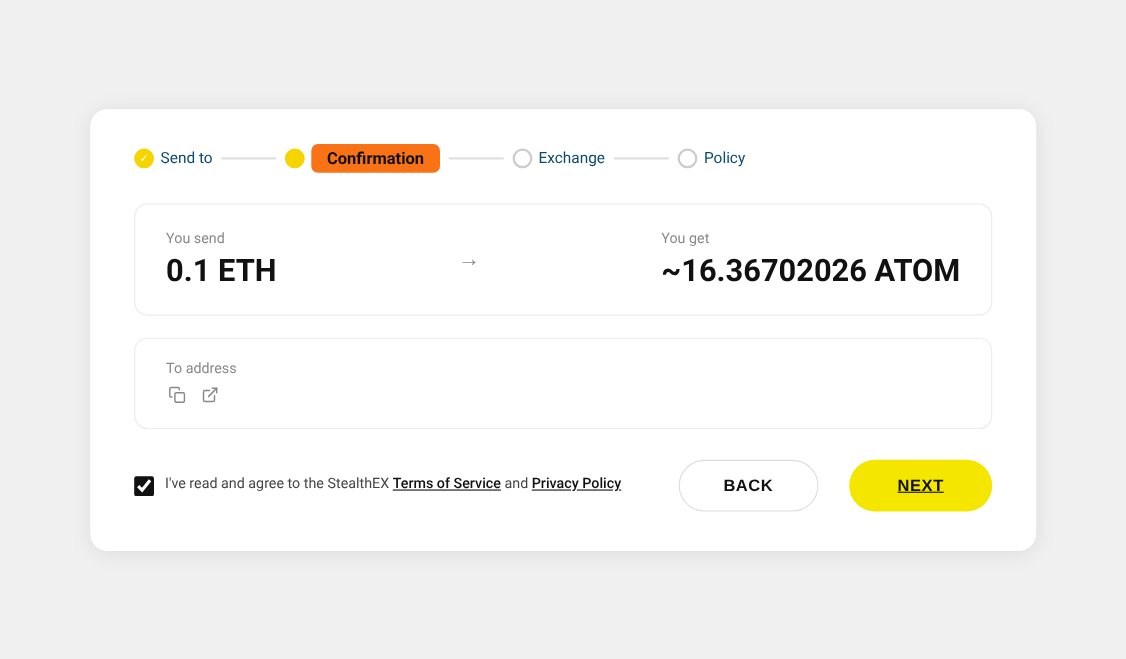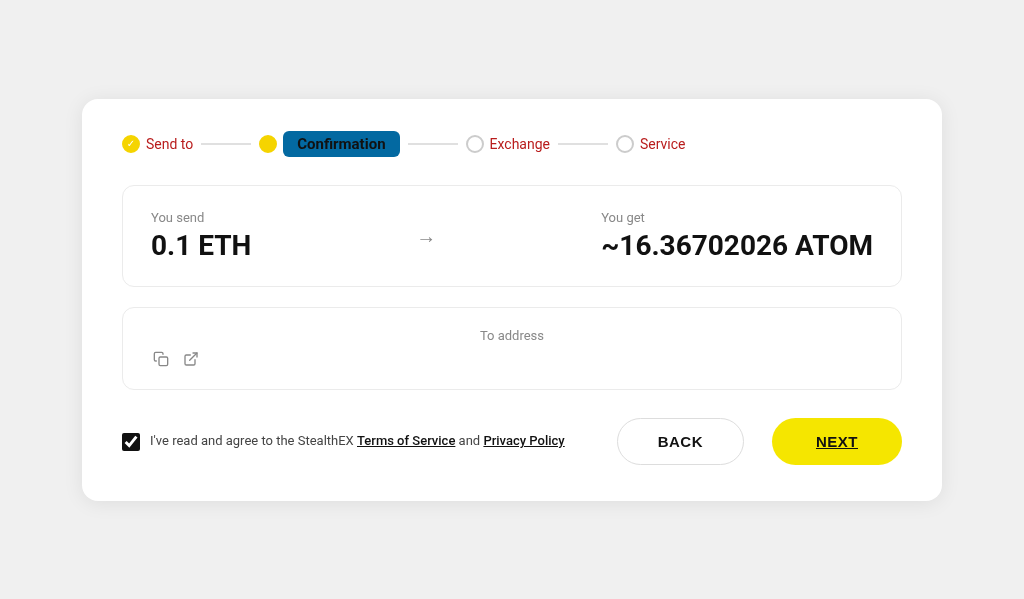--- a/index.html
+++ b/index.html
@@ -51,27 +51,27 @@
     .step-indicator.active {
       background: #f5d400;
       border-color: #f5d400;
     }
     .step-indicator.inactive {
       background: #fff;
       border-color: #ccc;
     }
     .step-label {
       font-size: 14px;
-      color: #b91c1c;
+      color: #0c4a6e;
       font-weight: 400;
     }
     .step-label.active {
       font-weight: 700;
       color: #111;
-      background: #0369a1;
+      background: #f97316;
       padding: 4px 14px;
       border-radius: 6px;
       font-size: 15px;
     }
     .step-connector {
       width: 50px;
       height: 2px;
       background: #e0e0e0;
       margin: 0 8px;
     }
@@ -106,21 +106,20 @@
       font-size: 20px;
       color: #888;
     }
 
     
     .address-card {
       border: 1px solid #ebebeb;
       border-radius: 12px;
       padding: 20px 28px;
       margin-bottom: 28px;
-      text-align: center;
     }
     .address-label {
       font-size: 13px;
       color: #888;
       margin-bottom: 6px;
     }
     .address-row {
       display: flex;
       align-items: center;
       gap: 10px;
@@ -222,21 +221,21 @@
     <div class="step-connector"></div>
 
     <div class="step-item">
       <div class="step-indicator inactive"></div>
       <span class="step-label">Exchange</span>
     </div>
     <div class="step-connector"></div>
 
     <div class="step-item">
       <div class="step-indicator inactive"></div>
-      <span class="step-label">Service</span>
+      <span class="step-label">Policy</span>
     </div>
   </div>
 
   <div class="exchange-card">
     <div class="exchange-side">
       <span class="exchange-label">You send</span>
       <span class="exchange-value">0.1 ETH</span>
     </div>
     <span class="arrow-icon">→</span>
     <div class="exchange-side">

